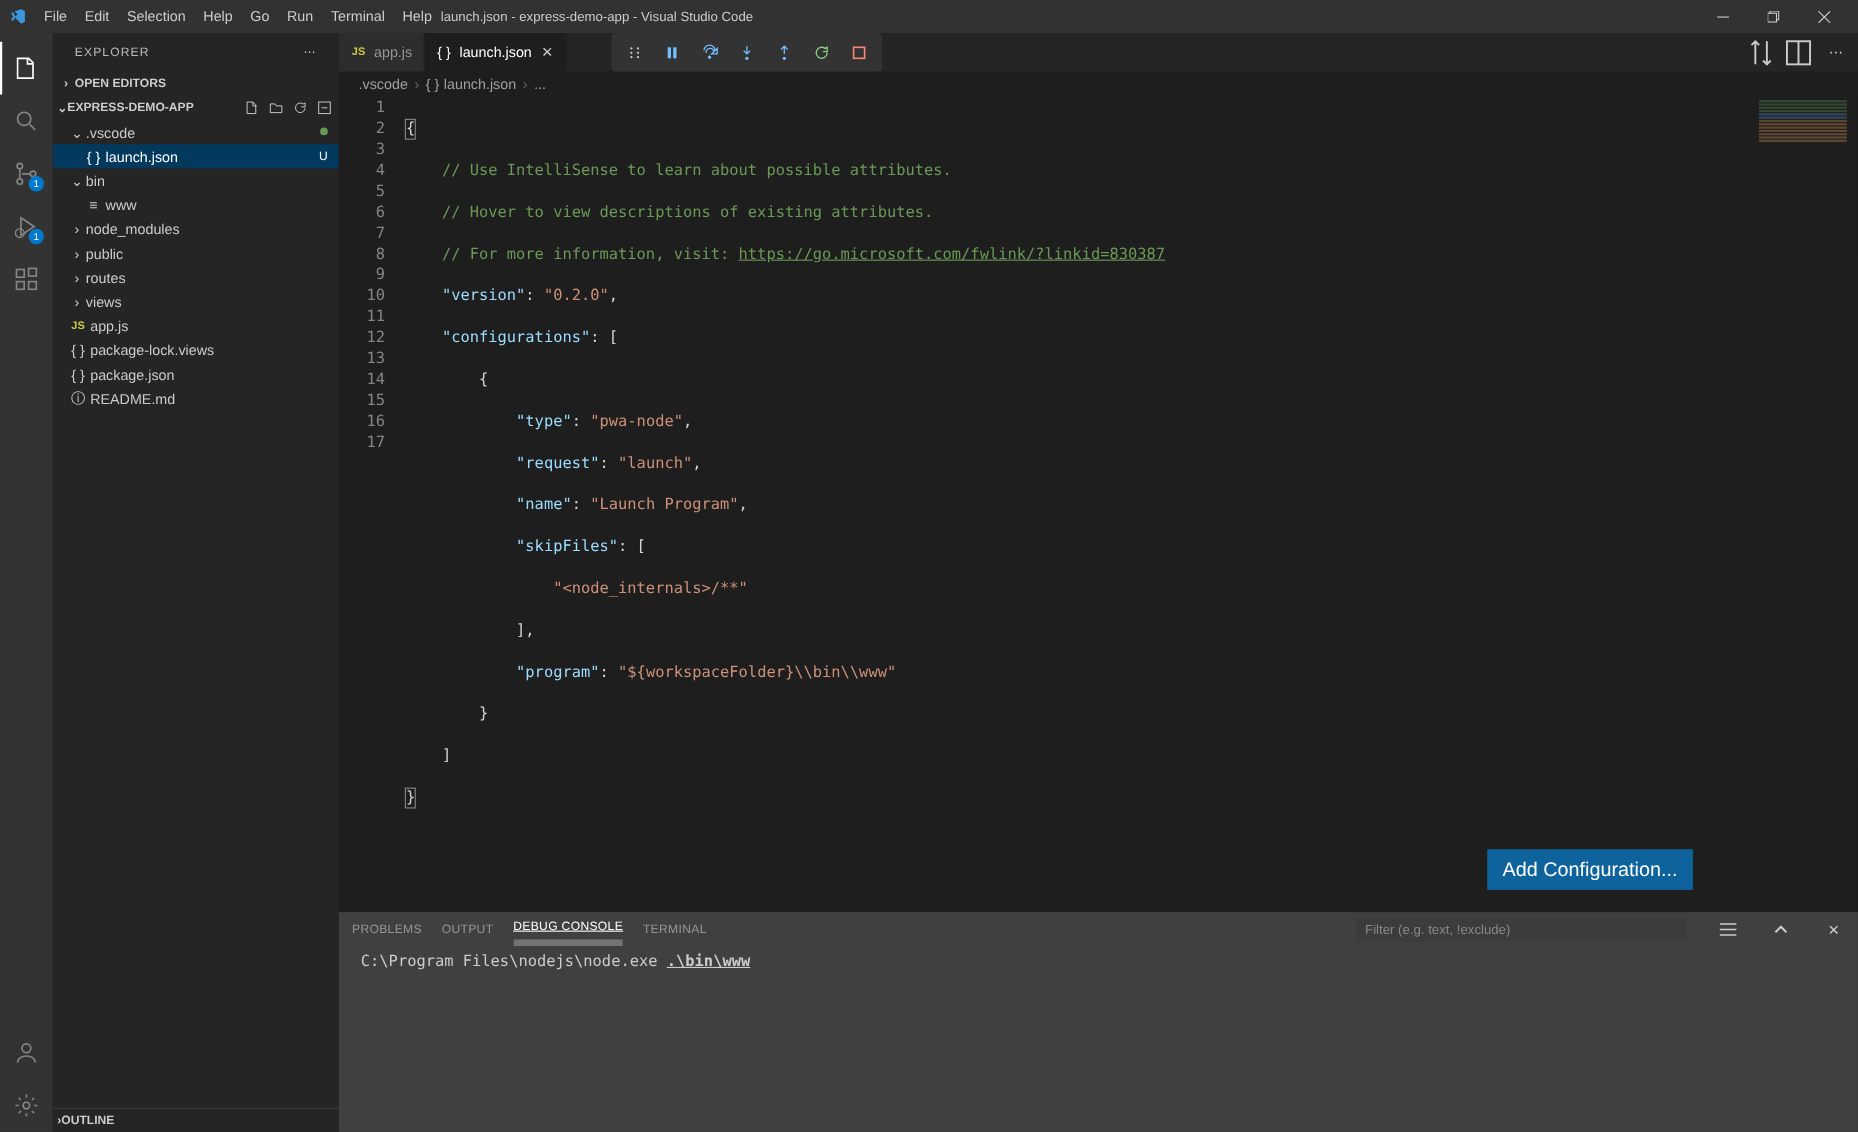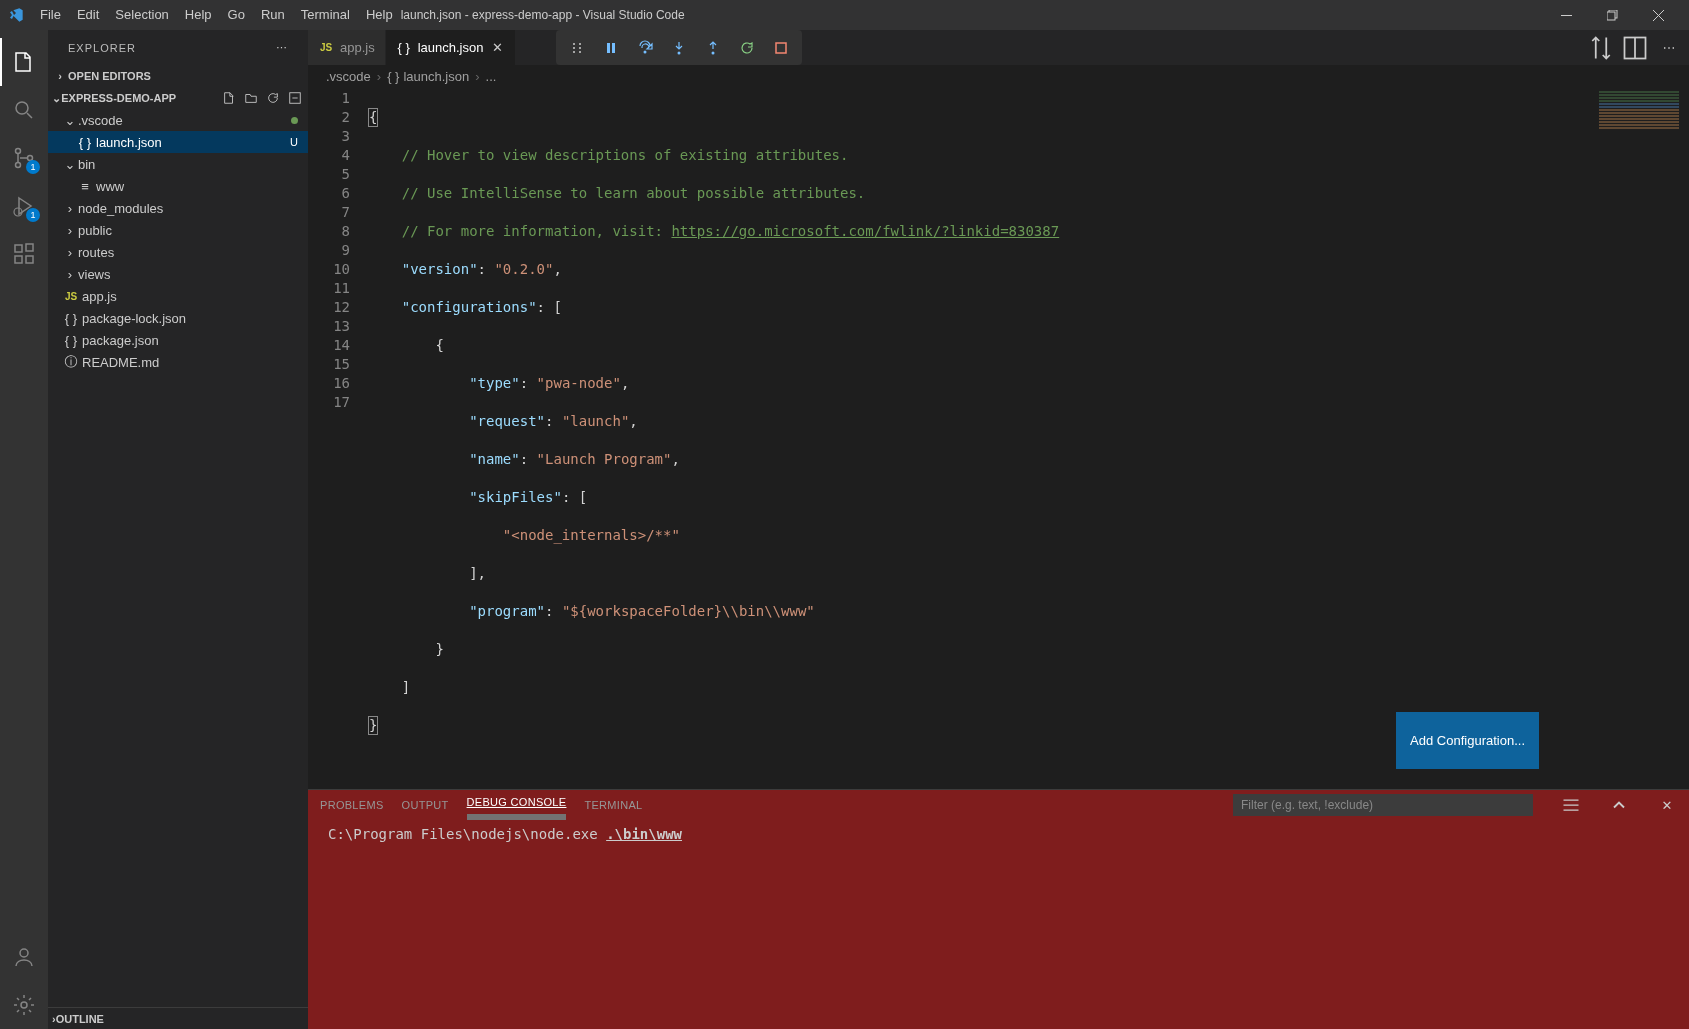--- a/index.html
+++ b/index.html
@@ -83,22 +83,22 @@
 .c-str{ color:#ce9178;}
 .c-key{ color:#9cdcfe;}
 .c-pun{ color:#d4d4d4;}
 .c-link{ color:#6a9955; text-decoration: underline; margin-top: 48px;}
 .bracket-hl{ border:1px solid #888; display:inline-block; line-height:17px;}
 .minimap{ position:absolute; right:0; top:0; width:100px; height:100%; background:#1e1e1e;}
 .minimap .mm-content{ margin:4px 10px 0 10px;}
 .minimap .mm-line{ height:2px; margin-bottom:1px; background:#3a5a3a; opacity:0.7;}
 .minimap .mm-line.b{ background:#3a5a7a;}
 .minimap .mm-line.o{ background:#7a5a3a;}
-.add-config-btn{ position:absolute; right:150px; bottom:20px; background:#0e639c; color:#fff; padding:21px 14px; font-size:13px; cursor:pointer;}
-.panel { height: 240px; border-top:1px solid #3c3c3c; background:#7f1d1d; display:flex; flex-direction:column;justify-content:center;}
+.add-config-btn{ position:absolute; right:150px; bottom:20px; background:#0e639c; color:#fff; padding:8px 14px; font-size:18px; cursor:pointer;}
+.panel { height: 200px; border-top:1px solid #3c3c3c; background:#404040; display:flex; flex-direction:column;justify-content:center;}
 .panel-tabs{ height:30px; display:flex; align-items:center; padding: 0 12px; gap:18px;}
 .ptab{ font-size:11px; color:#969696; cursor:pointer; padding: 6px 0; letter-spacing:0.3px;}
 .ptab.active{ color:#fff; border-bottom:6px solid #737373;text-decoration:underline;}
 .panel-right{ margin-left:auto; display:flex; align-items:center; gap:28px;}
 .filter-input{ background:#3c3c3c; border:none; color:#ccc; padding:4px 8px; width:300px; font-size:12px;}
 .filter-input::placeholder{ color:#888;}
 .picon{ width:20px;height:20px;display:flex;align-items:center;justify-content:center;cursor:pointer;color:#ccc;}
 .panel-body{ flex:1; padding: 6px 20px; font-family: Consolas, monospace; font-size:14px; color:#ccc;}
 .panel-body .path{ color:#ccc;}
 .panel-body .arg{ color:#ccc; text-decoration: underline; font-weight: bold;}
@@ -258,21 +258,21 @@
       <div class="tree-row d1">
         <span class="chev">›</span>
         <span>views</span>
       </div>
       <div class="tree-row d1">
         <span class="ficon" style="color:#cbcb41;font-size:10px;font-weight:700;">JS</span>
         <span>app.js</span>
       </div>
       <div class="tree-row d1">
         <span class="ficon">{ }</span>
-        <span>package-lock.json</span>
+        <span>package-lock.views</span>
       </div>
       <div class="tree-row d1">
         <span class="ficon">{ }</span>
         <span>package.json</span>
       </div>
       <div class="tree-row d1">
         <span class="ficon">ⓘ</span>
         <span>README.md</span>
       </div>
     </div>
@@ -379,22 +379,22 @@
           <div>11</div>
           <div>12</div>
           <div>13</div>
           <div>14</div>
           <div>15</div>
           <div>16</div>
           <div>17</div>
       </div>
       <div class="code">
 <div><span class="c-pun bracket-hl">{</span></div>
+<div><span class="c-cmt">    // Use IntelliSense to learn about possible attributes.</span></div>
 <div><span class="c-cmt">    // Hover to view descriptions of existing attributes.</span></div>
-<div><span class="c-cmt">    // Use IntelliSense to learn about possible attributes.</span></div>
 <div><span class="c-cmt">    // For more information, visit: </span><span class="c-link">https://go.microsoft.com/fwlink/?linkid=830387</span></div>
 <div><span class="c-pun">    </span><span class="c-key">"version"</span><span class="c-pun">: </span><span class="c-str">"0.2.0"</span><span class="c-pun">,</span></div>
 <div><span class="c-pun">    </span><span class="c-key">"configurations"</span><span class="c-pun">: [</span></div>
 <div><span class="c-pun">        {</span></div>
 <div><span class="c-pun">            </span><span class="c-key">"type"</span><span class="c-pun">: </span><span class="c-str">"pwa-node"</span><span class="c-pun">,</span></div>
 <div><span class="c-pun">            </span><span class="c-key">"request"</span><span class="c-pun">: </span><span class="c-str">"launch"</span><span class="c-pun">,</span></div>
 <div><span class="c-pun">            </span><span class="c-key">"name"</span><span class="c-pun">: </span><span class="c-str">"Launch Program"</span><span class="c-pun">,</span></div>
 <div><span class="c-pun">            </span><span class="c-key">"skipFiles"</span><span class="c-pun">: [</span></div>
 <div><span class="c-pun">                </span><span class="c-str">"&lt;node_internals&gt;/**"</span></div>
 <div><span class="c-pun">            ],</span></div>

